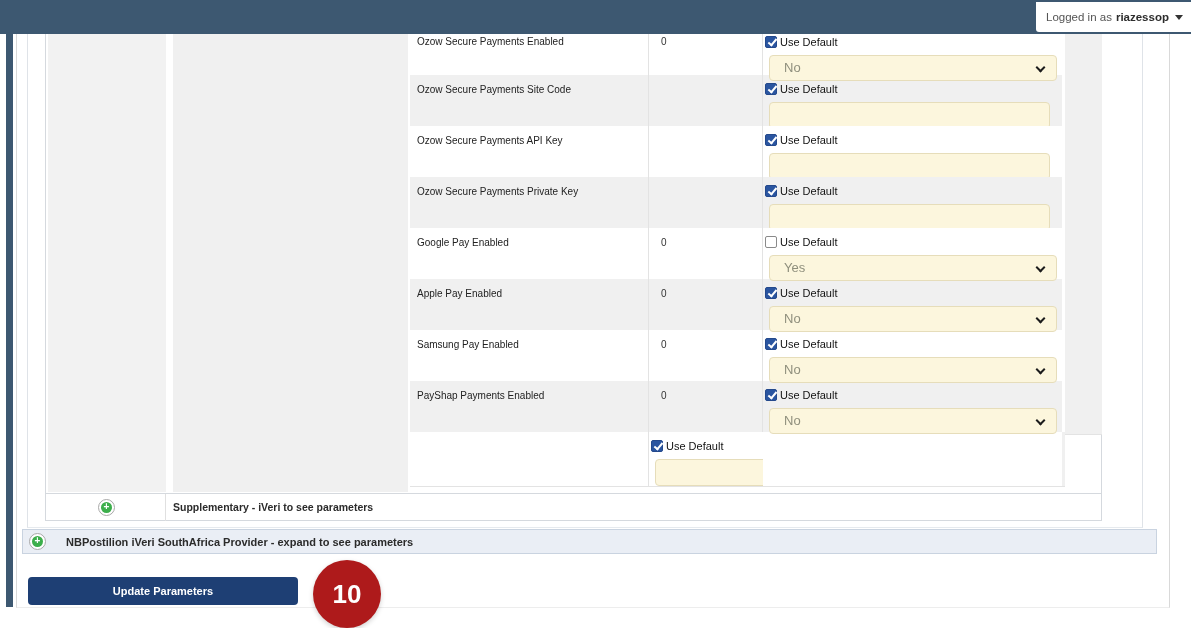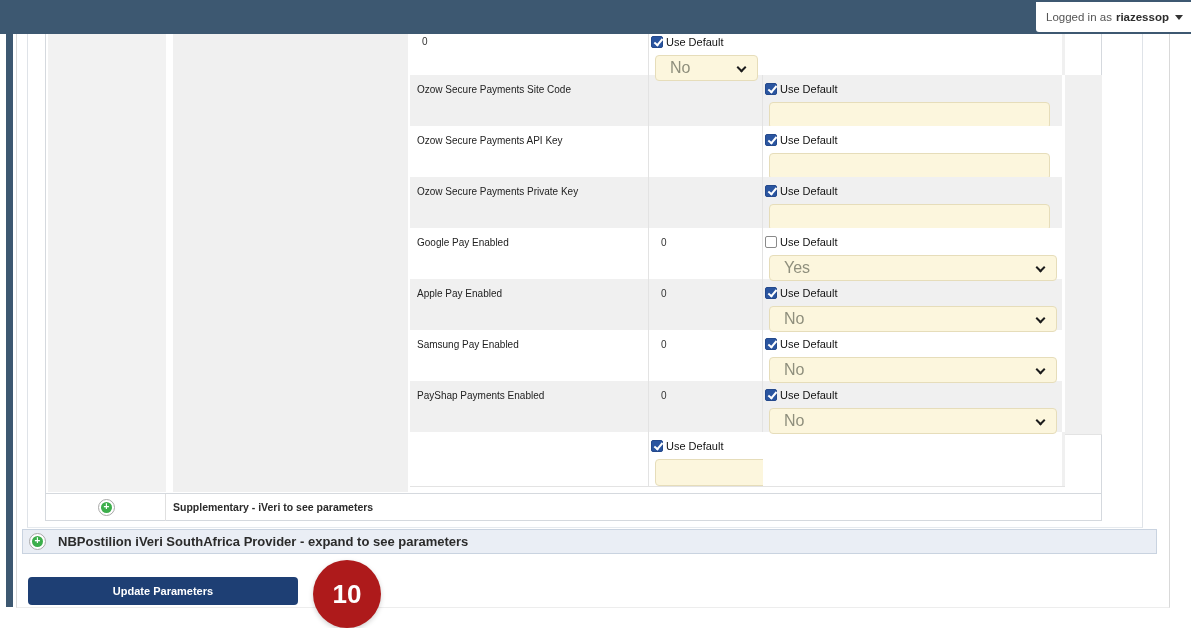--- a/index.html
+++ b/index.html
@@ -45,21 +45,21 @@
 
   .cbrow { display:flex; align-items:center; margin-left:2px; height:13px; }
   .cb { width:12px; height:12px; border:1px solid #8a8a8a; background:#ffffff; border-radius:2px;
         position:relative; flex:0 0 auto; cursor:pointer; }
   .cb.checked { background:#2a55a0; border-color:#24498c; }
   .cb.checked::after { content:""; position:absolute; left:3.5px; top:0.5px; width:3px; height:7px;
         border-right:2px solid #fff; border-bottom:2px solid #fff; transform:rotate(40deg); }
   .cblabel { font-size:11px; color:#121212; margin-left:3px; font-weight:500; }
 
   .sel { position:relative; margin:7px 5px 0 6px; height:26px; background:#fcf6dd; border:1px solid #e6ddba;
-         border-radius:4px; font-size:16px; color:#8f8f7d; line-height:24px; padding-left:14px; cursor:pointer; }
+         border-radius:4px; font-size:13px; color:#8f8f7d; line-height:24px; padding-left:14px; cursor:pointer; }
   .chev { position:absolute; right:12px; top:8px; width:7px; height:7px;
           border-right:2px solid #1c1c1c; border-bottom:2px solid #1c1c1c; transform:rotate(45deg); }
   .tinput { display:block; margin:7px 5px 0 6px; width:281px; height:27px; background:#fcf6dd;
             border:1px solid #e6ddba; border-radius:4px; font-size:11px; color:#333; padding:0 8px; outline:none; }
 
   
   .supp-row { position:absolute; left:0; top:459px; width:100%; height:27px; border-top:1px solid #d5d9de; background:#fff; cursor:pointer; }
   .supp-icon-cell { position:absolute; left:2px; top:0; width:118px; height:27px; border-right:1px solid #e0e0e0;
                     display:flex; align-items:center; justify-content:center; }
   .supp-label { position:absolute; left:127px; top:0; height:27px; line-height:27px;
@@ -68,21 +68,21 @@
   
   .plus-outer { width:17px; height:17px; border-radius:50%; border:1px solid #a8a8a8; background:#ffffff;
                 display:inline-flex; align-items:center; justify-content:center; flex:0 0 auto; cursor:pointer; }
   .plus-inner { width:11px; height:11px; border-radius:50%; background:#3cae4b; color:#ffffff;
                 display:flex; align-items:center; justify-content:center; font-size:10px; font-weight:bold; line-height:1; }
   .plus-inner::before { content:"+"; margin-top:-1px; }
 
   
   .provider-row { position:absolute; left:22px; top:529px; width:1135px; height:25px; background:#eaeef5;
                   border:1px solid #c9d3e0; display:flex; align-items:center; padding-left:6px; cursor:pointer; }
-  .provider-label { font-size:13px; font-weight:bold; color:#2b2b2b; margin-left:12px; }
+  .provider-label { font-size:11px; font-weight:bold; color:#2b2b2b; margin-left:20px; }
 
   
   .update-btn { position:absolute; left:28px; top:577px; width:270px; height:28px; background:#1e3f74;
                 border:none; border-radius:4px; color:#ffffff; font-size:11px; font-weight:600;
                 font-family:"Liberation Sans", sans-serif; cursor:pointer; }
   .badge { position:absolute; left:313px; top:560px; width:68px; height:68px; border-radius:50%;
            background:#ae1a1b; color:#ffffff; font-size:26px; font-weight:bold;
            display:flex; align-items:center; justify-content:center; box-shadow:0 2px 5px rgba(0,0,0,0.18); }
 </style>
 </head>
@@ -101,20 +101,21 @@
 
   <div class="left-strip"></div>
   <div class="outer1"></div>
   <div class="outer2"></div>
 
   <div class="group-table">
     <div class="g-icon-cell"></div>
     <div class="g-name-cell"></div>
     <div class="ptable">
         <div class="prow first">
+          <div class="c c-name">Ozow Secure Payments Enabled</div>
           <div class="c c-value">0</div>
           <div class="c c-ctrl">
             <label class="cbrow">
               <span class="cb checked"></span>
               <span class="cblabel">Use Default</span>
             </label>
             <div class="sel">No<span class="chev"></span></div>
           </div>
           <div class="c c-gap"></div>
           <div class="c c-fill"></div>

